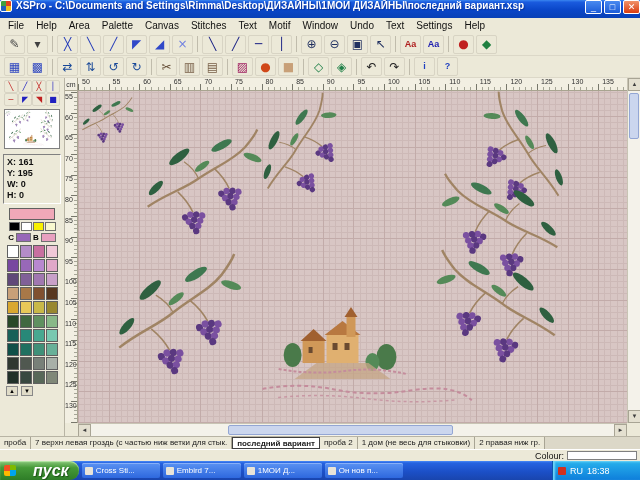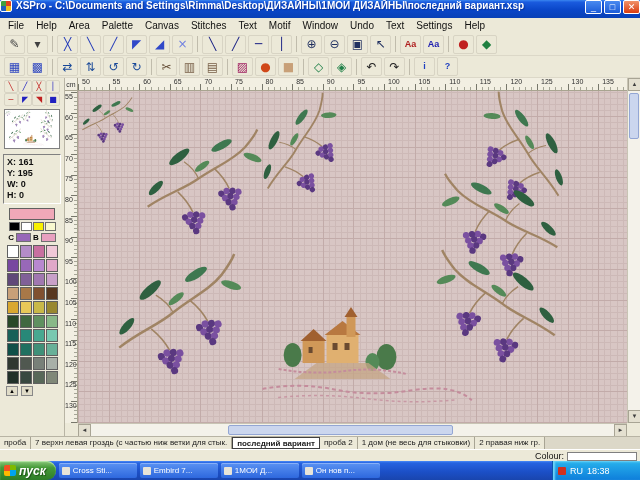--- a/index.html
+++ b/index.html
@@ -70,26 +70,26 @@
   .vthumb{position:absolute;left:1px;right:1px;top:15px;height:46px;background:#CBD6EE;border:1px solid #93A6D4;border-radius:2px}
   .hthumb{position:absolute;top:1px;bottom:1px;left:150px;width:225px;background:#CBD6EE;border:1px solid #93A6D4;border-radius:2px}
   .scroll-corner{position:absolute;right:0;bottom:0;width:13px;height:13px;background:#ECE9D8}
 
   
   .tab-bar{position:absolute;top:436px;left:0;width:640px;height:13px;background:#DCD8C8;border-top:1px solid #B8B4A4;display:flex;font-size:8px;overflow:hidden;align-items:stretch}
   .tab{padding:1px 4px;border-right:1px solid #A8A494;white-space:nowrap;color:#202020;background:#ECE9D8;line-height:10px}
   .tab.active{background:#FFFFFF;border:1px solid #404040;font-weight:bold}
 
   
-  .status-bar{position:absolute;top:449px;left:0;width:640px;height:12px;background:#ECE9D8;border-top:1px solid #FFF;display:flex;align-items:flex-end;justify-content:flex-end;font-size:9px;padding:0 3px;color:#101010}
+  .status-bar{position:absolute;top:449px;left:0;width:640px;height:12px;background:#ECE9D8;border-top:1px solid #FFF;display:flex;align-items:center;justify-content:flex-end;font-size:9px;padding:0 3px;color:#101010}
   .colour-box{width:70px;height:9px;background:#fff;border:1px solid #808080;margin-left:3px}
 
   
   .taskbar{position:absolute;top:461px;left:0;width:640px;height:19px;background:linear-gradient(180deg,#4A8CF8 0%,#2663E0 10%,#1C50C8 55%,#1945AE 100%);display:flex;align-items:stretch}
-  .start-btn{flex:0 0 auto;background:linear-gradient(180deg,#8CC87C 0%,#459A38 35%,#2E7D27 100%);border-radius:0 9px 9px 0;display:flex;align-items:center;gap:3px;padding:0 10px 0 4px;color:#fff;font-weight:bold;font-style:italic;font-size:12px;text-shadow:1px 1px 1px #1E5218;box-shadow:inset 0 1px 1px #B8E8A8}
+  .start-btn{flex:0 0 auto;background:linear-gradient(180deg,#8CC87C 0%,#459A38 35%,#2E7D27 100%);border-radius:0 9px 9px 0;display:flex;align-items:center;gap:17px;padding:0 10px 0 4px;color:#fff;font-weight:bold;font-style:italic;font-size:16px;text-shadow:1px 1px 1px #1E5218;box-shadow:inset 0 1px 1px #B8E8A8}
   .win-flag{width:12px;height:11px;border-radius:2px;background:conic-gradient(#7FBA00 0 25%,#00A4EF 0 50%,#FFB900 0 75%,#F25022 0)}
   .task-items{flex:1;display:flex;gap:3px;padding:2px 3px;overflow:hidden}
   .task-item{width:78px;background:linear-gradient(180deg,#5A92F2,#2E68DE);border-radius:2px;display:flex;align-items:center;gap:3px;padding:0 3px;color:#fff;font-size:8px;box-shadow:inset 0 1px 0 #88B0F8;flex:0 0 auto}
   .task-icon{width:8px;height:8px;background:#E8E4D8;border-radius:1px;flex:0 0 auto}
   .task-label{white-space:nowrap;overflow:hidden}
   .tray{flex:0 0 auto;width:88px;background:linear-gradient(180deg,#28B2EC 0%,#0E7EDB 100%);border-left:1px solid #0A58B0;display:flex;align-items:center;gap:4px;padding:0 5px;color:#fff;font-size:9px;box-shadow:inset 2px 1px 2px #70D4F8}
   .tray-icon{width:8px;height:8px;background:#D03020;border-radius:1px}
 </style>
 </head>
 <body>

